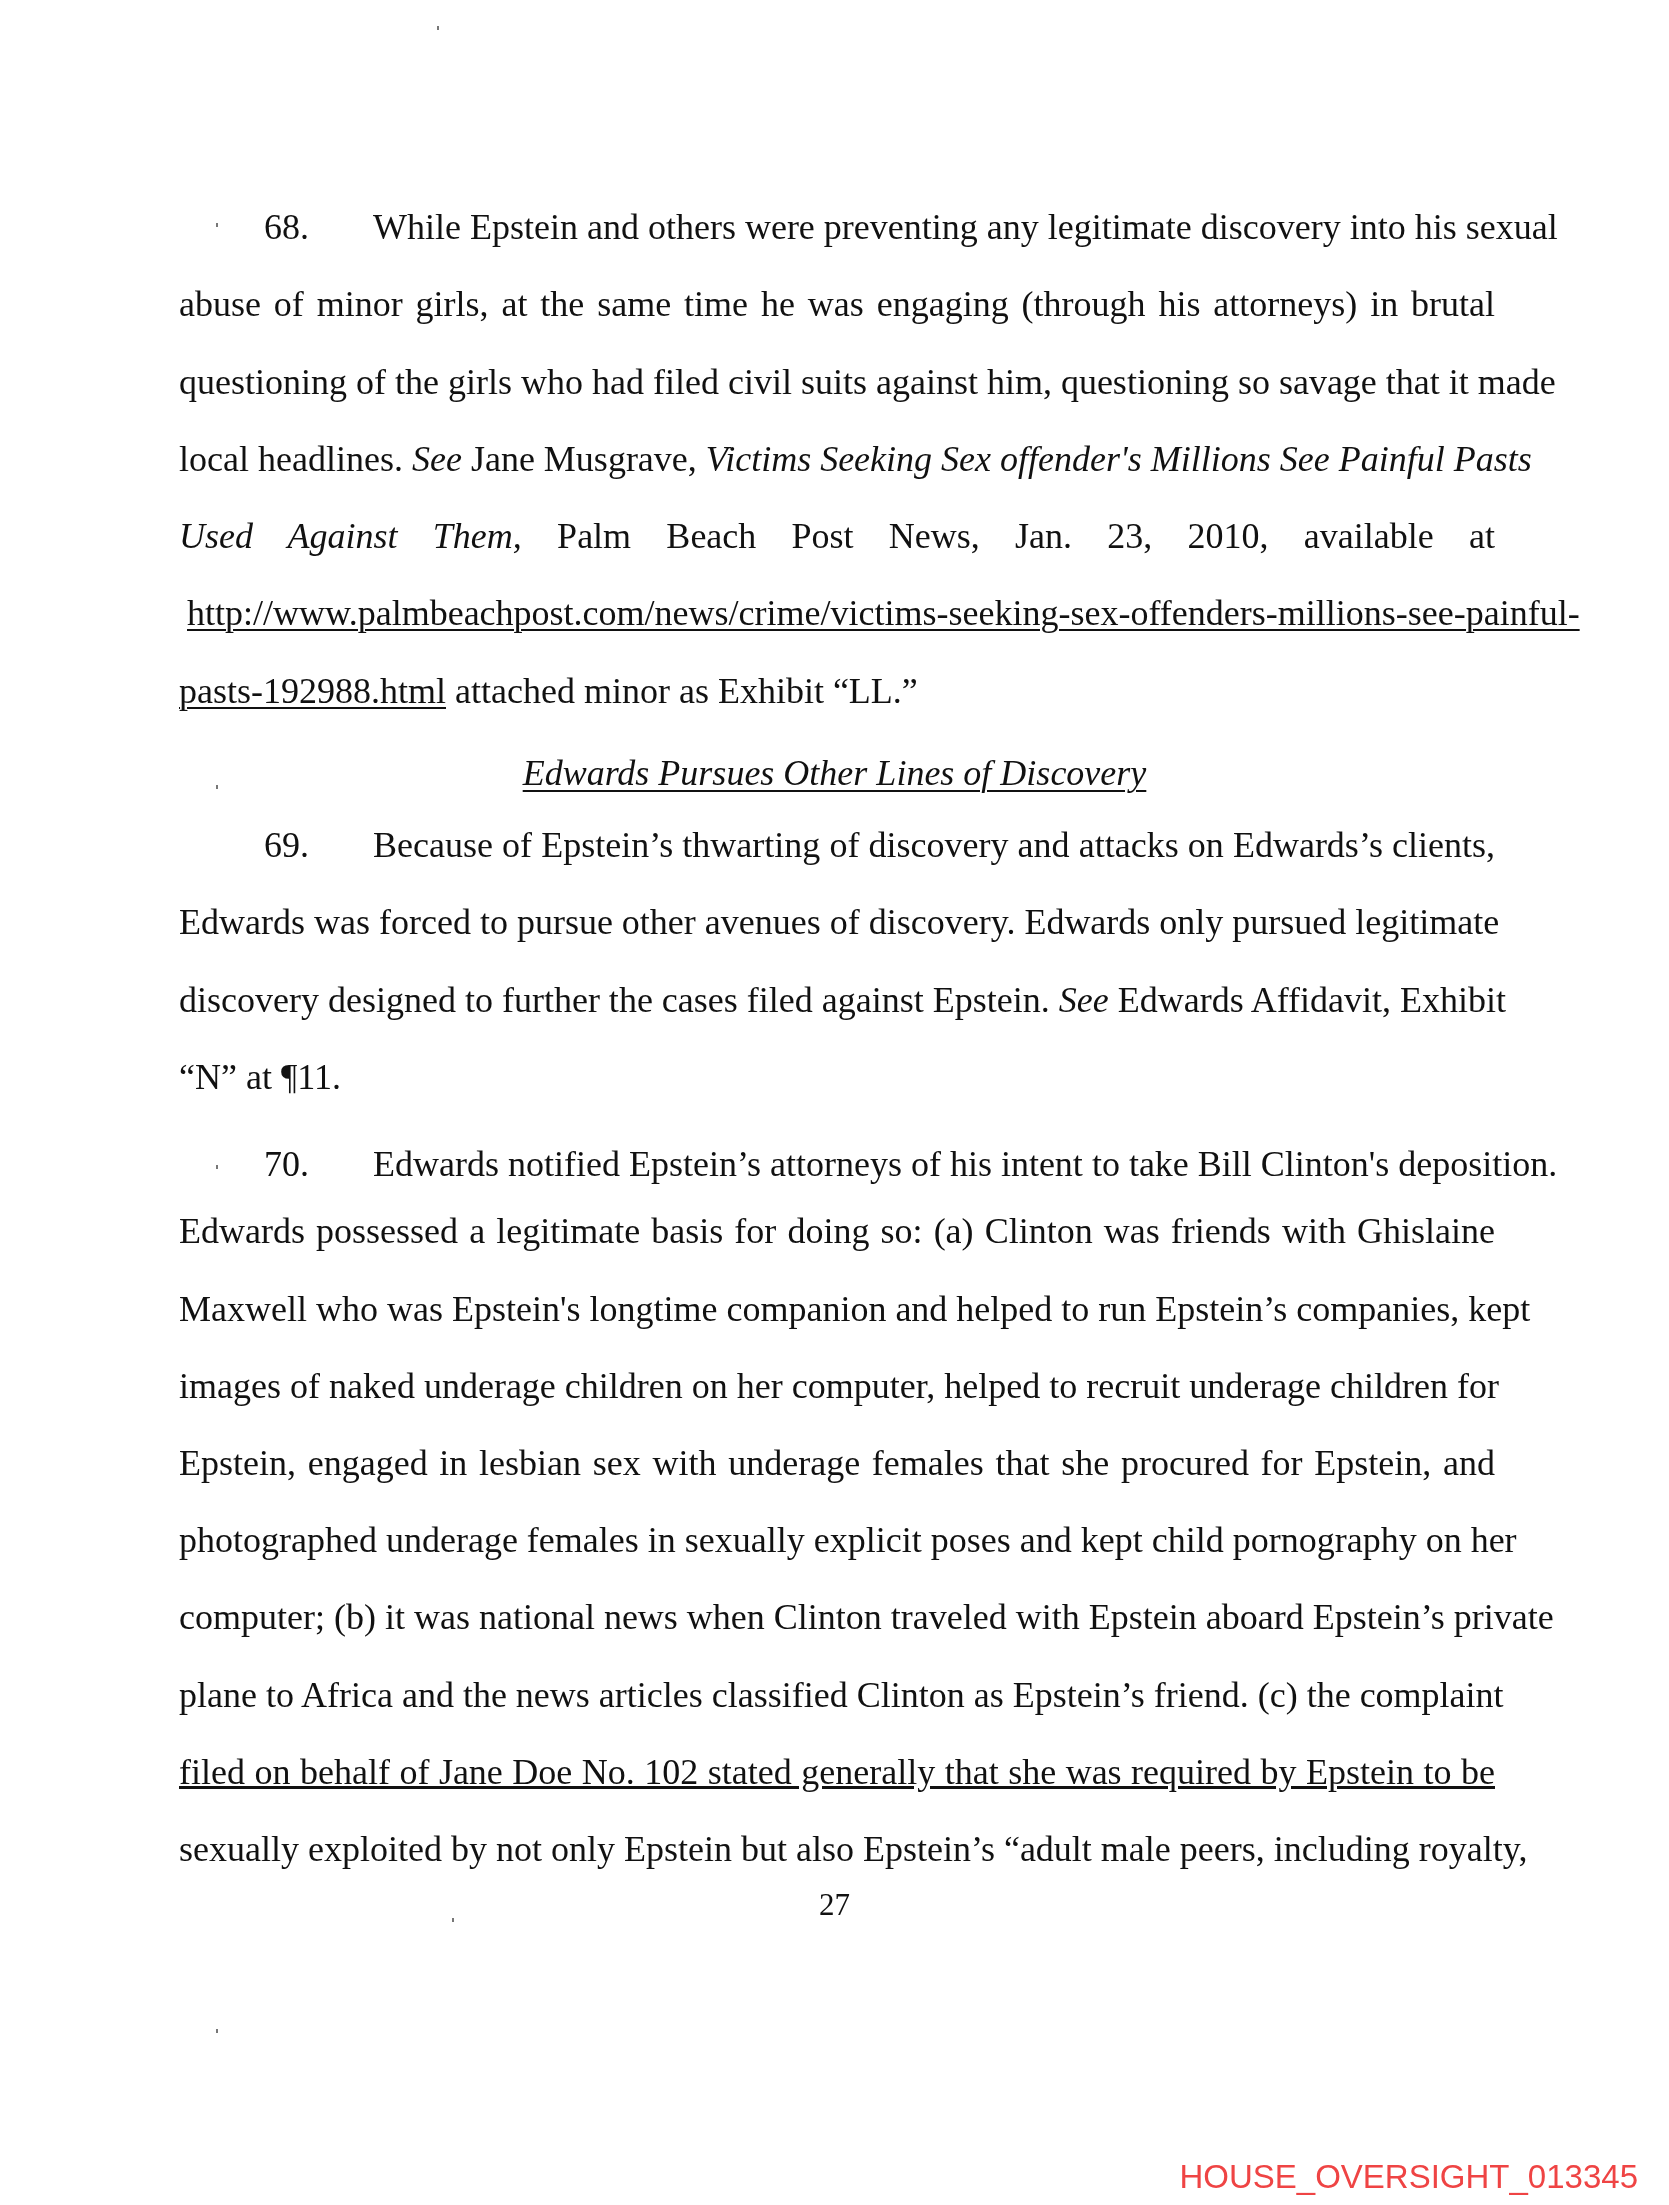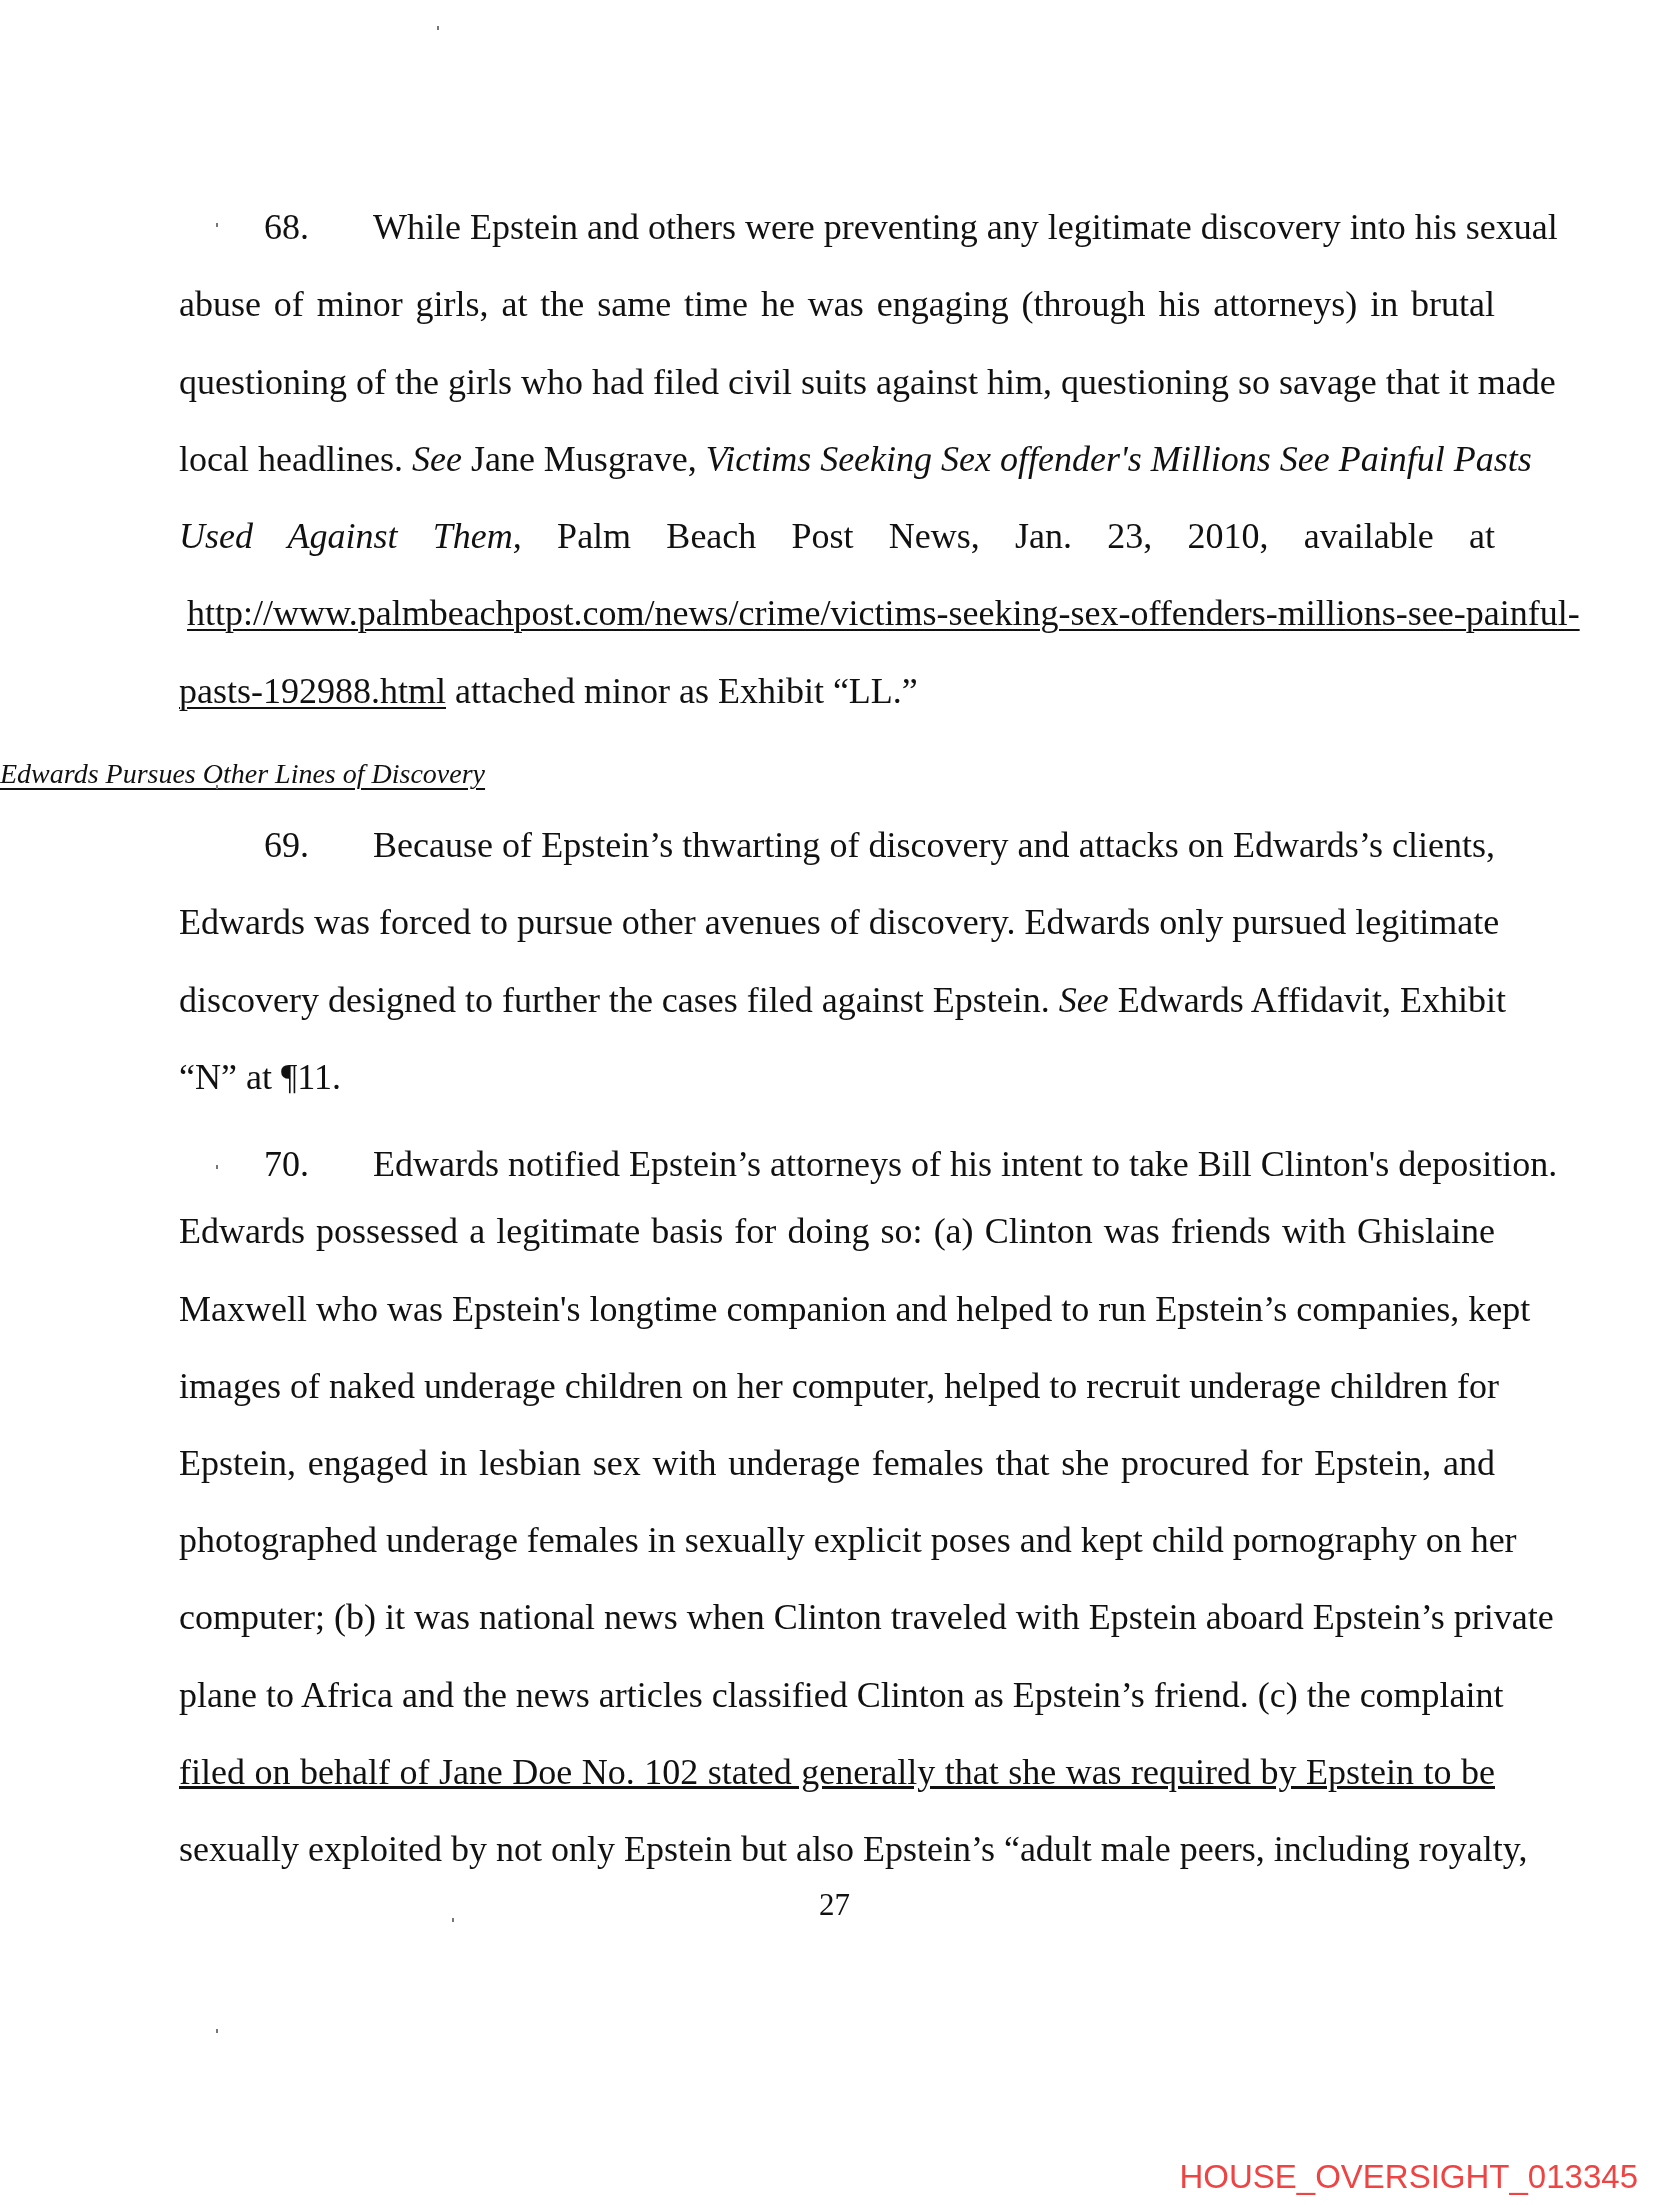--- a/index.html
+++ b/index.html
@@ -20,21 +20,21 @@
       text-align: justify;
       text-align-last: justify;
     }
     .line.last { text-align-last: left; }
     .line.indent { left: 264px; width: 1231px; }
     .pnum { display: inline-block; width: 109px; text-align-last: left; }
     .ital { font-style: italic; }
     .ul { text-decoration: underline; text-underline-offset: 3.9px; text-decoration-thickness: 2px; }
     .heading {
       position: absolute; left: 0; width: 1669px; top: 754px;
-      text-align: left; font-size: 28px; line-height: 39px;
+      text-align: center; font-size: 36px; line-height: 39px;
       font-style: italic; text-decoration: underline;
       text-underline-offset: 4.6px; text-decoration-thickness: 2px;
     }
     .page-number {
       position: absolute; left: 0; width: 1669px; top: 1885px;
       text-align: center; font-size: 31px; line-height: 39px;
     }
     .bates {
       position: absolute; right: 31px; top: 2157px;
       font-family: "Liberation Sans", "DejaVu Sans", sans-serif;

